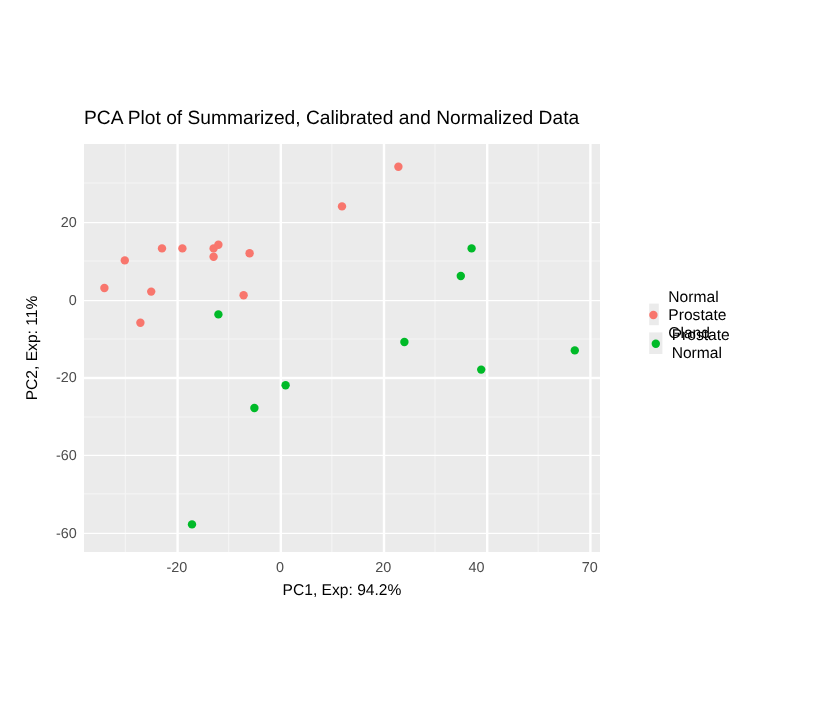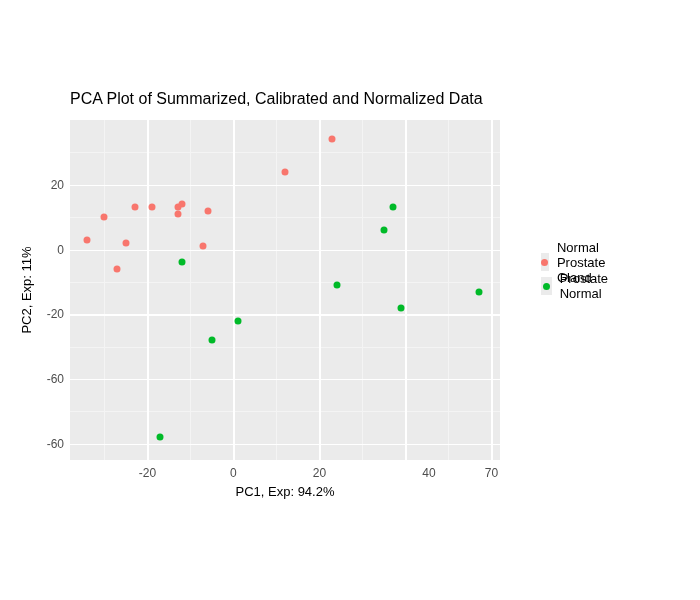--- a/index.html
+++ b/index.html
@@ -181,20 +181,20 @@
       <div class="legend-key">
         <div class="legend-dot green"></div>
       </div>
       <span>Prostate Normal</span>
     </div>
   </div>
 
 <div class="axis-tick-x" style="left: 147.4px;">-20</div>
     <div class="axis-tick-x" style="left: 233.4px;">0</div>
     <div class="axis-tick-x" style="left: 319.4px;">20</div>
-    <div class="axis-tick-x" style="left: 429px; text-align: right;">40</div>
+    <div class="axis-tick-x" style="left: 397px; text-align: right;">40</div>
     <div class="axis-tick-x" style="left: 491.4px;">70</div>
     <div class="axis-tick-y" style="top: 443.81px;">-60</div>
     <div class="axis-tick-y" style="top: 379.048px;">-60</div>
     <div class="axis-tick-y" style="top: 314.286px;">-20</div>
     <div class="axis-tick-y" style="top: 249.524px;">0</div>
     <div class="axis-tick-y" style="top: 184.762px;">20</div>
   </div>
 
 </body></html>

